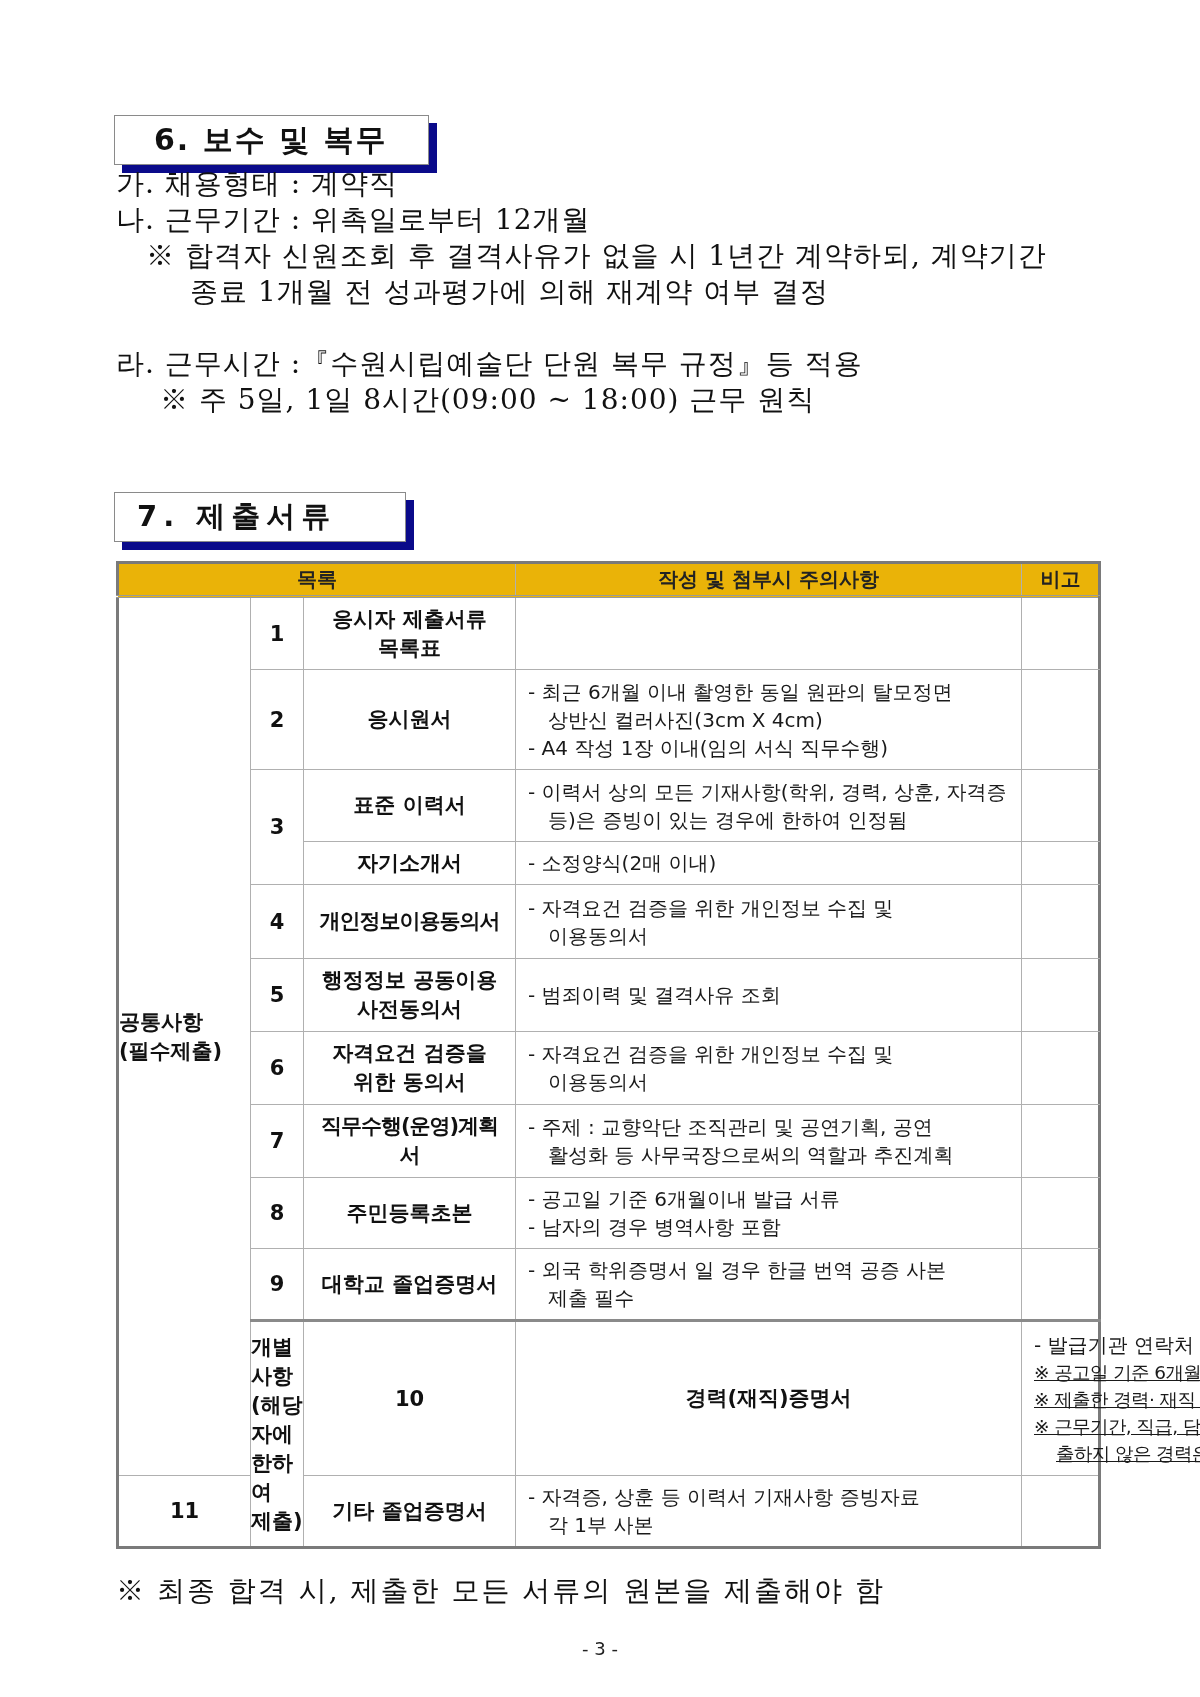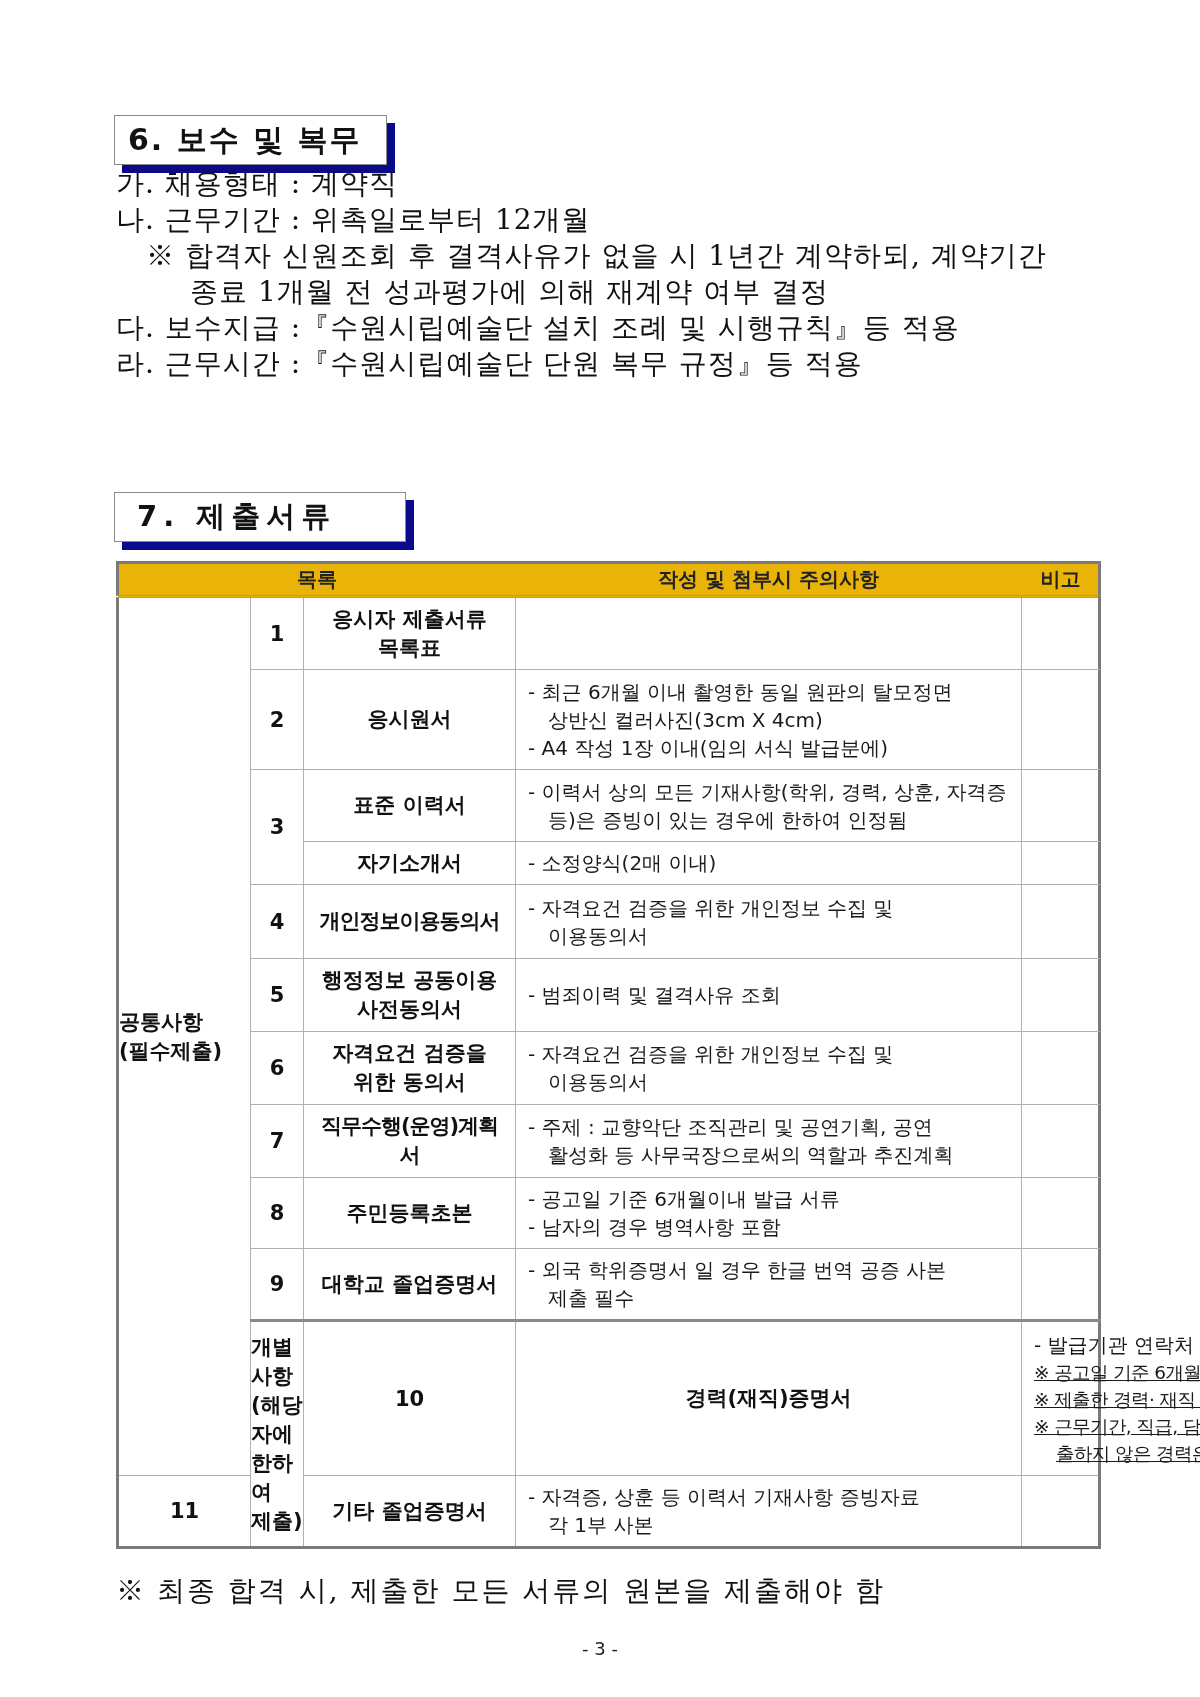--- a/index.html
+++ b/index.html
@@ -9,21 +9,21 @@
     }
     .page { position: absolute; left: 0; top: 0; width: 1200px; height: 1697px; }
 
     
     .sec-head {
       position: absolute; background: #fff; border: 1px solid #8a8a8a;
       box-shadow: 8px 8px 0 0 #0a0a8a;
       font-family: "DejaVu Sans", "Liberation Sans", sans-serif; font-weight: bold;
       color: #111; display: flex; align-items: center;
     }
-    .sec6 { left: 114px; top: 115px; width: 273px; height: 50px; font-size: 30px; padding-left: 13px; box-sizing: border-box; letter-spacing: 2px; }
+    .sec6 { left: 114px; top: 115px; width: 315px; height: 50px; font-size: 30px; padding-left: 39px; box-sizing: border-box; letter-spacing: 2px; }
     .sec7 { left: 114px; top: 492px; width: 292px; height: 50px; font-size: 29px; padding-left: 22px; box-sizing: border-box; letter-spacing: 6px; }
 
     .line {
       position: absolute; font-family: "DejaVu Serif", "Liberation Serif", serif;
       font-size: 28px; color: #111; white-space: nowrap; letter-spacing: 1px;
     }
 
     
     .doc-table {
       position: absolute; left: 116px; top: 561px; width: 982px;
@@ -61,22 +61,22 @@
 <body>
 
 <div class="page">
 
   <div class="sec-head sec6">6. 보수 및 복무</div>
 
   <div class="line" style="left:116px; top:165px;">가. 채용형태 : 계약직</div>
   <div class="line" style="left:116px; top:201px;">나. 근무기간 : 위촉일로부터 12개월</div>
   <div class="line" style="left:146px; top:237px;">※ 합격자 신원조회 후 결격사유가 없을 시 1년간 계약하되, 계약기간</div>
   <div class="line" style="left:190px; top:273px;">종료 1개월 전 성과평가에 의해 재계약 여부 결정</div>
-  <div class="line" style="left:116px; top:309px;">다. 보수지급 :『수원시립예술단 설치 조례 및 시행규칙』등 적용</div>
   <div class="line" style="left:116px; top:345px;">라. 근무시간 :『수원시립예술단 단원 복무 규정』등 적용</div>
+  <div class="line" style="left:160px; top:381px;">※ 주 5일, 1일 8시간(09:00 ~ 18:00) 근무 원칙</div>
 
   <div class="sec-head sec7">7. 제출서류</div>
 
   <table class="doc-table">
     <colgroup>
       <col style="width:133px">
       <col style="width:53px">
       <col style="width:212px">
       <col style="width:506px">
       <col style="width:78px">
@@ -103,21 +103,21 @@
         <td class="note"></td>
         <td></td>
       </tr>
 
       <tr style="height:100px">
         <td class="num">2</td>
         <td class="name">응시원서</td>
         <td class="note">
           <div>- 최근 6개월 이내 촬영한 동일 원판의 탈모정면</div>
           <div class="ind">상반신 컬러사진(3cm X 4cm)</div>
-          <div>- A4 작성 1장 이내(임의 서식 발급분에)</div>
+          <div>- A4 작성 1장 이내(임의 서식 직무수행)</div>
         </td>
         <td></td>
       </tr>
 
       <tr style="height:72px">
         <td rowspan="2" class="num">3</td>
         <td class="name">표준 이력서</td>
         <td class="note">
           <div>- 이력서 상의 모든 기재사항(학위, 경력, 상훈, 자격증</div>
           <div class="ind">등)은 증빙이 있는 경우에 한하여 인정됨</div>

